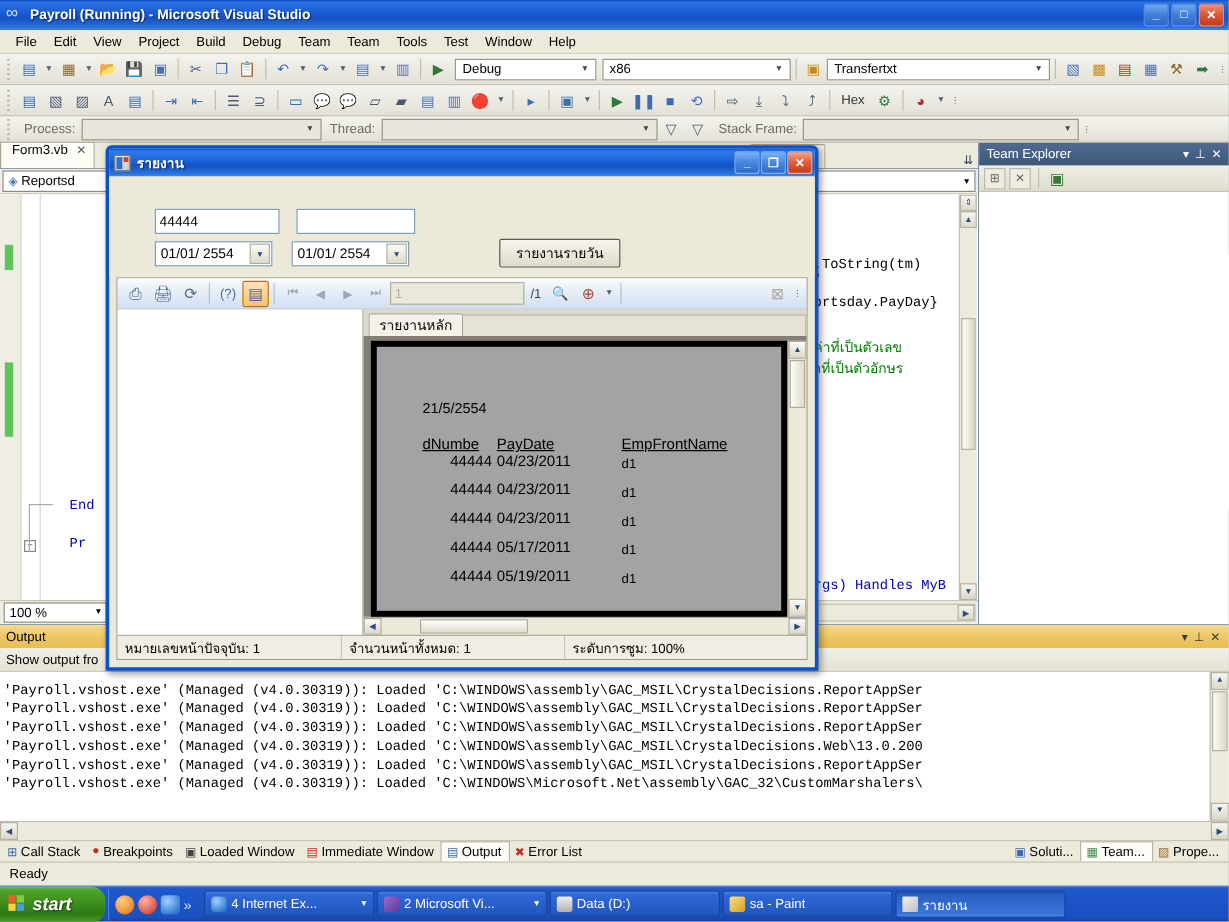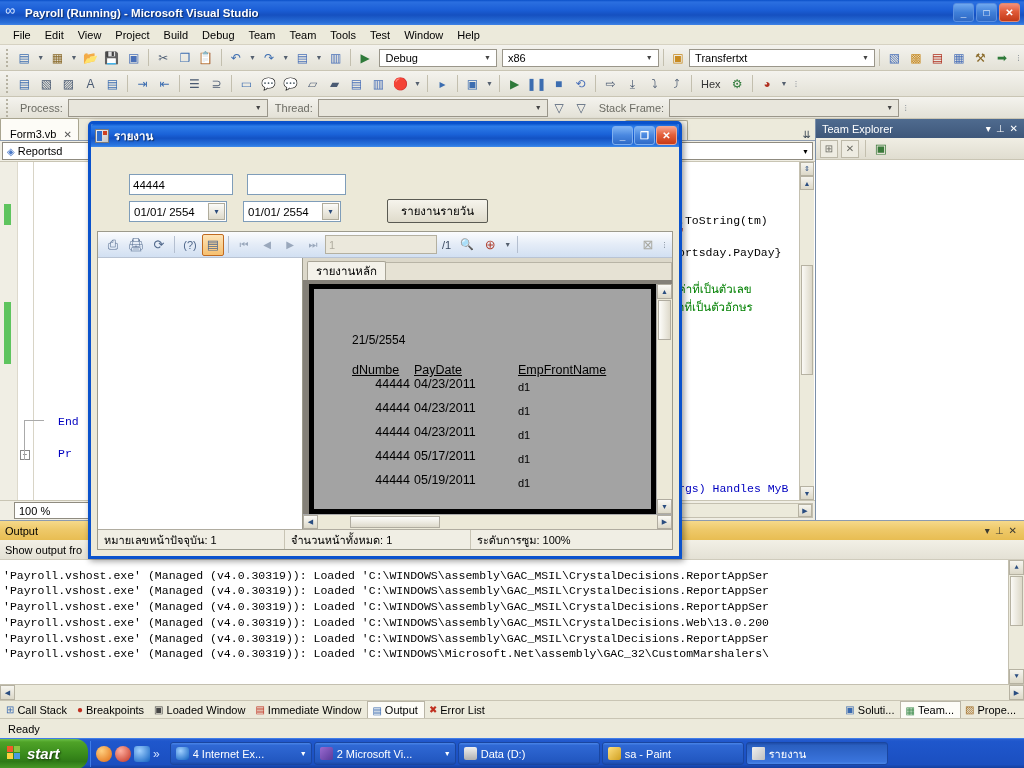--- a/index.html
+++ b/index.html
@@ -52,21 +52,21 @@
   .tb-combo .arw { margin-left:auto; width:13px; text-align:center; font-size:7px; color:#444; }
   .tb-label { font-size:11px; color:#6b6b63; padding:0 4px 0 6px; }
   .tb-hex { font-size:11px; color:#333; padding:0 5px; }
 
   
   .vs-body { flex:1; display:flex; min-height:0; background:#6a8caf; }
   .vs-center { flex:1; display:flex; flex-direction:column; min-width:0; }
 
   .doc-tabs { height:22px; flex:0 0 22px; background:#eceadb; display:flex; align-items:flex-end;
               border-bottom:1px solid #8c9bb0; }
-  .doc-tab { height:20px; display:flex; align-items:flex-end; padding:0 6px 0 9px; font-size:11px;
+  .doc-tab { height:20px; display:flex; align-items:flex-start; padding:0 6px 0 9px; font-size:11px;
              background:#f3f1e8; border:1px solid #a9a590; border-bottom:none; margin-right:1px;
              border-radius:2px 2px 0 0; }
   .doc-tab.active { background:#fdfcf7; height:22px; }
   .doc-tab .x { margin-left:7px; font-size:10px; color:#555; }
   .doc-tabs-right { margin-left:auto; display:flex; align-items:center; padding-right:4px; gap:4px;
                     font-size:10px; color:#33404f; }
 
   .editor-split { flex:1; display:flex; min-height:0; }
   .editor-pane { flex:1; display:flex; flex-direction:column; min-width:0; background:#fff;
                  border-right:1px solid #9aa7b6; }
@@ -79,21 +79,21 @@
   .code-area { flex:1; position:relative; overflow:hidden; background:#fff; display:flex; }
   .indicator-margin { width:18px; background:#f0eee4; border-right:1px solid #ddd9cc; position:relative; }
   .chgbar { position:absolute; left:4px; width:7px; background:#5ec45e; }
   .fold-margin { width:16px; border-right:1px solid #d8d4c6; position:relative; }
   .code-text { flex:1; position:relative; font-family:"Liberation Mono", monospace; font-size:11.5px;
                color:#000; padding:2px 0 0 0; overflow:hidden; white-space:pre; }
   .code-text .ln { position:absolute; white-space:pre; }
   .kw { color:#0000c0; } .cm { color:#008000; } .st { color:#a31515; }
   .zoom-bar { height:20px; flex:0 0 20px; background:#f0eee4; border-top:1px solid #c9c5b4;
               display:flex; align-items:center; font-size:11px; }
-  .zoom-combo { width:86px; height:17px; margin-left:14px; background:#fff; border:1px solid #8f8b80;
+  .zoom-combo { width:86px; height:17px; margin-left:3px; background:#fff; border:1px solid #8f8b80;
                 display:flex; align-items:center; padding-left:4px; }
   .zoom-combo .arw{ margin-left:auto; width:12px; text-align:center; font-size:7px;}
   .hsb { flex:1; height:15px; margin:0 2px; background:#eceadb; border:1px solid #c4c0b0; display:flex; }
   .hsb .ar { width:14px; background:linear-gradient(to bottom,#f6f5ef,#dcd8c8); border:1px solid #b6b2a2;
              font-size:7px; display:flex; align-items:center; justify-content:center; color:#2a4d80; }
   .vsb { width:15px; background:#eceadb; border-left:1px solid #c4c0b0; display:flex; flex-direction:column; }
   .vsb .ar { height:14px; background:linear-gradient(to bottom,#f6f5ef,#dcd8c8); border:1px solid #b6b2a2;
              font-size:7px; display:flex; align-items:center; justify-content:center; color:#2a4d80; }
   .vsb .thumb { height:60px; margin:1px; background:linear-gradient(to right,#fbfaf6,#dcd8c8); border:1px solid #b6b2a2; }
 
@@ -619,21 +619,21 @@
     <input class="f-input" style="left: 38px; top: 27px; width: 104px;" value="44444">
     <input class="f-input" style="left: 156px; top: 27px; width: 99px;" value="">
     <div class="f-combo" style="left:38px;top:54px;width:98px;">
       <span>01/01/ 2554</span>
       <span class="btn">▾</span>
     </div>
     <div class="f-combo" style="left:152px;top:54px;width:98px;">
       <span>01/01/ 2554</span>
       <span class="btn">▾</span>
     </div>
-    <div class="f-button" style="left:296px;top:52px;width:101px;">
+    <div class="f-button" style="left:325px;top:52px;width:101px;">
       <span>รายงานรายวัน</span>
     </div>
   </div>
 
   <div class="cr-viewer">
     <div class="cr-toolbar">
       <span class="cr-ico">⎙</span>
       <span class="cr-ico">🖨</span>
       <span class="cr-ico">⟳</span>
       <span class="cr-sep"></span>

